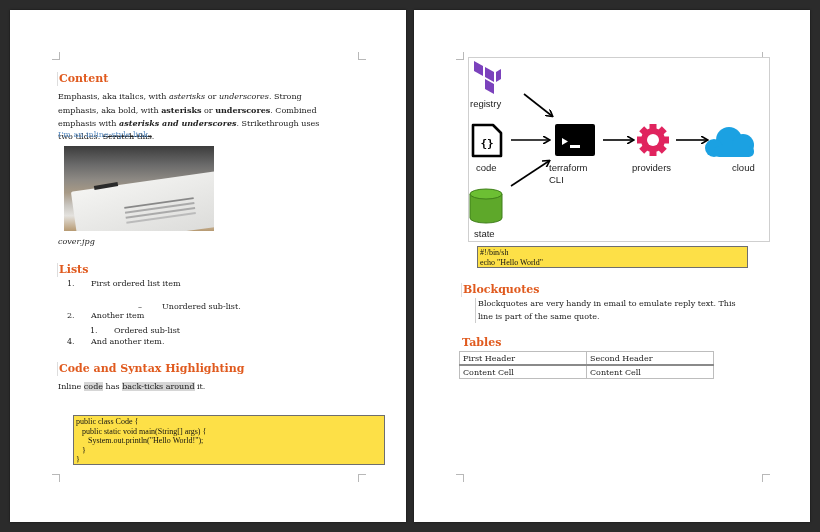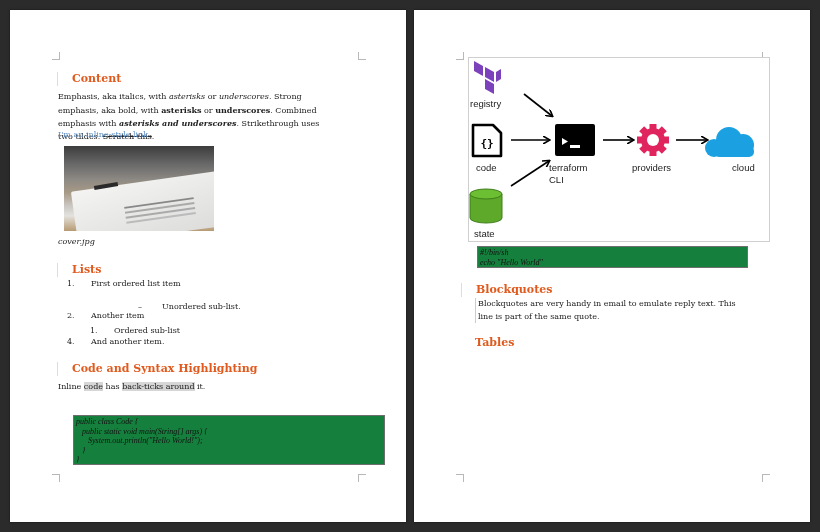--- a/index.html
+++ b/index.html
@@ -14,21 +14,21 @@
     box-shadow: 0 0 2px rgba(0,0,0,0.6);
   }
   #page1 { left: 10px; }
   #page2 { left: 414px; }
   .crop { position: absolute; width: 7px; height: 7px; border-color: #b8b8b8; border-style: solid; border-width: 0; }
   .crop.tl { border-right-width: 1px; border-bottom-width: 1px; }
   .crop.tr { border-left-width: 1px; border-bottom-width: 1px; }
   .crop.bl { border-right-width: 1px; border-top-width: 1px; }
   .crop.br { border-left-width: 1px; border-top-width: 1px; }
 
-  .h { position: absolute; color: #e05a1e; font-weight: bold; font-size: 11px; font-family: "DejaVu Serif", serif; border-left: 1px solid #ddd; padding-left: 14px; line-height: 14px; white-space: nowrap; }
+  .h { position: absolute; color: #e05a1e; font-weight: bold; font-size: 11px; font-family: "DejaVu Serif", serif; border-left: 1px solid #ddd; padding-left: 1px; line-height: 14px; white-space: nowrap; }
   .p { position: absolute; font-size: 8px; line-height: 12.5px; color: #222; font-family: "DejaVu Serif", serif; }
   .p b { font-weight: bold; }
   .link { color: #5b8ec4; }
   .strike { text-decoration: line-through; }
   .hl { background: #d6d6d6; }
 
   .photo {
     position: absolute; left: 54px; top: 136px; width: 150px; height: 85px;
     background:
       linear-gradient(180deg, #3c3c3c 0%, #6a6a6a 22%, #8e8a84 40%, #a89a86 55%, #c9c6c0 70%, #e4e2de 82%, #b79a72 100%);
@@ -36,23 +36,23 @@
   }
   .photo .paper {
     position: absolute; left: 10px; top: 35px; width: 150px; height: 55px;
     background: linear-gradient(170deg, #f4f4f2 0%, #dcdcda 100%);
     transform: rotate(-8deg); border-radius: 2px;
   }
   .photo .clip { position: absolute; left: 30px; top: 38px; width: 24px; height: 4px; background: #2a2a2a; transform: rotate(-10deg); }
   .photo .lines { position: absolute; left: 60px; top: 56px; width: 70px; height: 2px; background: #888; transform: rotate(-8deg); box-shadow: 0 5px 0 #aaa, 0 10px 0 #aaa, 0 15px 0 #bbb; }
 
   .codeblock {
-    position: absolute; background: #15803d; border: 1px solid #6e6e6e;
+    position: absolute; background: #fde047; border: 1px solid #6e6e6e;
     font-family: "Liberation Serif", serif; font-size: 8px; line-height: 9.5px; color: #111;
-    padding: 1px 2px; white-space: pre; box-sizing: border-box; font-style: italic;
+    padding: 1px 2px; white-space: pre; box-sizing: border-box;
   }
   .li { position: absolute; font-size: 8px; color: #222; white-space: nowrap; }
   .li .num { display: inline-block; width: 24px; }
 
   .diagram { position: absolute; left: 54px; top: 47px; width: 300px; height: 183px; border: 1px solid #cfcfcf; background: #fff; }
   .dlabel { position: absolute; font-family: "Liberation Sans", sans-serif; font-size: 9.5px; color: #222; text-align: left; white-space: nowrap; }
 
   table.tbl { position: absolute; left: 45px; top: 341px; width: 255px; border-collapse: collapse; font-size: 8px; color: #222; }
   table.tbl td { border: 1px solid #bdbdbd; padding: 1px 3px; height: 10px; width: 50%; }
   table.tbl tr.head td { border-bottom: 2px solid #8a8a8a; }
@@ -175,13 +175,25 @@
     <div class="dlabel" style="left:5px;top:170px;">state</div>
   </div>
 
   <div class="codeblock" style="left:63px;top:236px;width:271px;height:22px;">#!/bin/sh
 echo "Hello World"</div>
 
   <div class="h" style="left:47px;top:273px;">Blockquotes</div>
   <div class="bq">Blockquotes are very handy in email to emulate reply text. This line is part of the same quote.</div>
 
   <div class="h" style="left:47px;top:326px;border-left:none;">Tables</div>
+  <table class="tbl">
+    <tbody>
+        <tr class="head">
+      <td>First Header</td>
+      <td>Second Header</td>
+    </tr>
+    <tr>
+      <td>Content Cell</td>
+      <td>Content Cell</td>
+    </tr>
+  </tbody>
+    </table>
 </div>
 
 </body></html>

